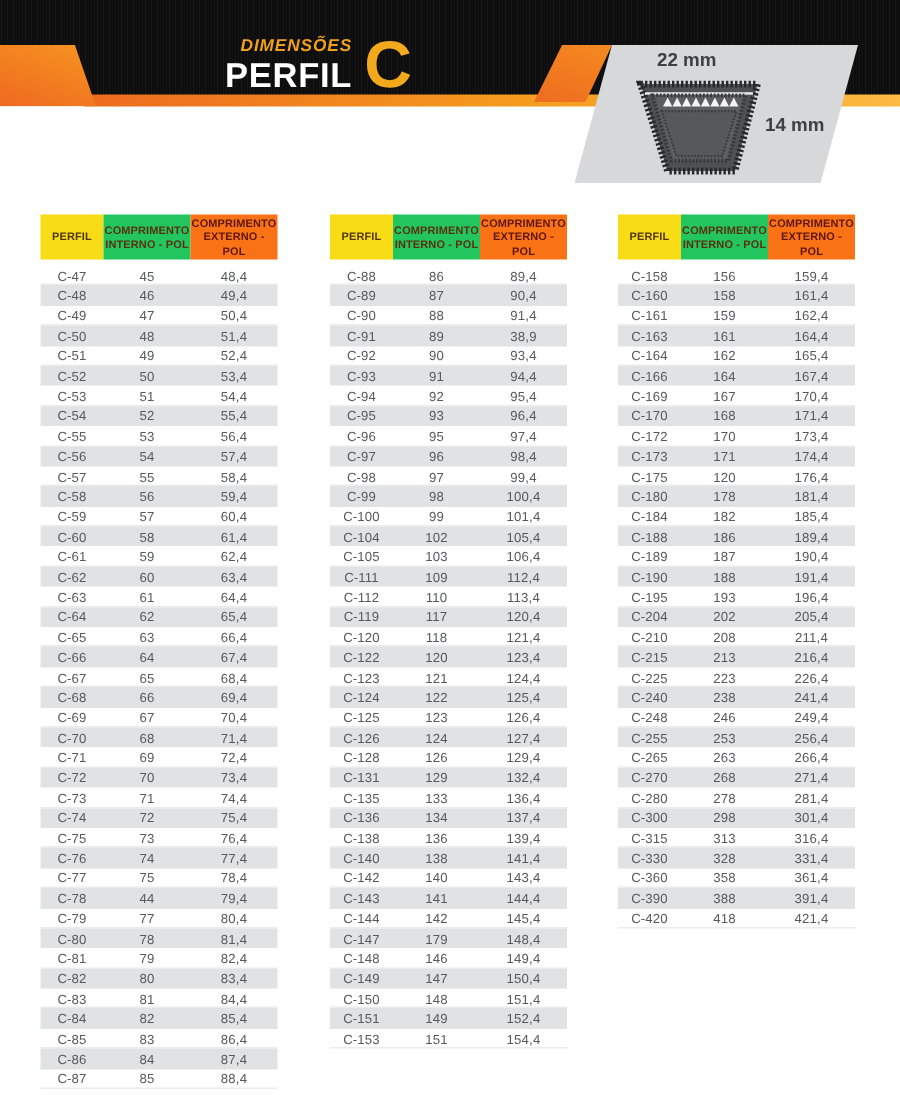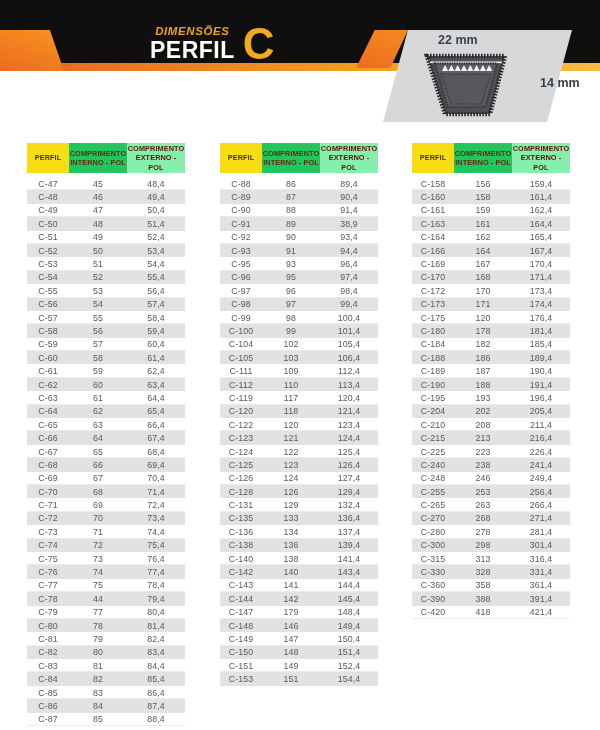--- a/index.html
+++ b/index.html
@@ -28,41 +28,41 @@
   }
   .gray-shape {
     position:absolute; top:30px; left:383px; width:189px; height:92px;
     clip-path:polygon(13.2% 0,100% 0,86.8% 100%,0 100%);
     background:#d7d8d9;
   }
 
   .title-block {
     position:absolute; top:25px; left:150px; display:flex; align-items:flex-end;
   }
-  .title-col { display:flex; flex-direction:column; align-items:center; }
+  .title-col { display:flex; flex-direction:column; align-items:flex-end; }
   .kicker { color:#f0a11c; font-size:11.5px; font-weight:bold; font-style:italic; letter-spacing:0.6px; line-height:1.1; }
   .big-title { color:#ffffff; font-size:23px; font-weight:bold; letter-spacing:0.5px; line-height:1.0; margin-top:1px; }
   .profile-letter { color:#f3a91c; font-size:44px; font-weight:800; line-height:0.78; margin-left:8px; }
 
   .dim-label { position:absolute; color:#3c4148; font-size:12.5px; font-weight:bold; }
   .dim-top { top:33px; left:438px; }
-  .dim-side { top:76px; left:540px; }
+  .dim-side { top:76px; left:510px; }
 
   .belt-svg { position:absolute; top:52px; left:422px; }
 
   
   .belt-table { position:absolute; top:143px; width:158px; }
   .t1 { left:27px; } .t2 { left:220px; } .t3 { left:412px; }
 
   .thead { display:flex; height:30px; }
   .th { display:flex; align-items:center; justify-content:center; text-align:center;
         font-size:7.3px; font-weight:bold; line-height:1.25; letter-spacing:0.1px; }
   .th.c0 { width:42px; background:#f8dc15; color:#4d3710; }
   .th.c1 { width:58px; background:#22c55e; color:#5b3010; }
-  .th.c2 { width:58px; background:#86efac; color:#5e150b; }
+  .th.c2 { width:58px; background:#f97316; color:#5e150b; }
 
   .rows { margin-top:4px; }
   .trow { display:flex; height:13.4px; align-items:center; }
   .trow:nth-child(even) { background:#e1e2e3; }
   .trow:nth-child(odd)  { box-shadow:inset 0 -1px 0 #ececed; }
   .tcell { text-align:center; font-size:8.8px; color:#58595b; letter-spacing:0.1px; }
   .tcell.c0 { width:42px; } .tcell.c1 { width:58px; } .tcell.c2 { width:58px; }
 </style>
 </head>
 <body>
@@ -355,20 +355,25 @@
           <div class="tcell c0">C-92</div>
           <div class="tcell c1">90</div>
           <div class="tcell c2">93,4</div>
         </div>
         <div class="trow">
           <div class="tcell c0">C-93</div>
           <div class="tcell c1">91</div>
           <div class="tcell c2">94,4</div>
         </div>
         <div class="trow">
+          <div class="tcell c0">C-94</div>
+          <div class="tcell c1">92</div>
+          <div class="tcell c2">95,4</div>
+        </div>
+        <div class="trow">
           <div class="tcell c0">C-95</div>
           <div class="tcell c1">93</div>
           <div class="tcell c2">96,4</div>
         </div>
         <div class="trow">
           <div class="tcell c0">C-96</div>
           <div class="tcell c1">95</div>
           <div class="tcell c2">97,4</div>
         </div>
         <div class="trow">

